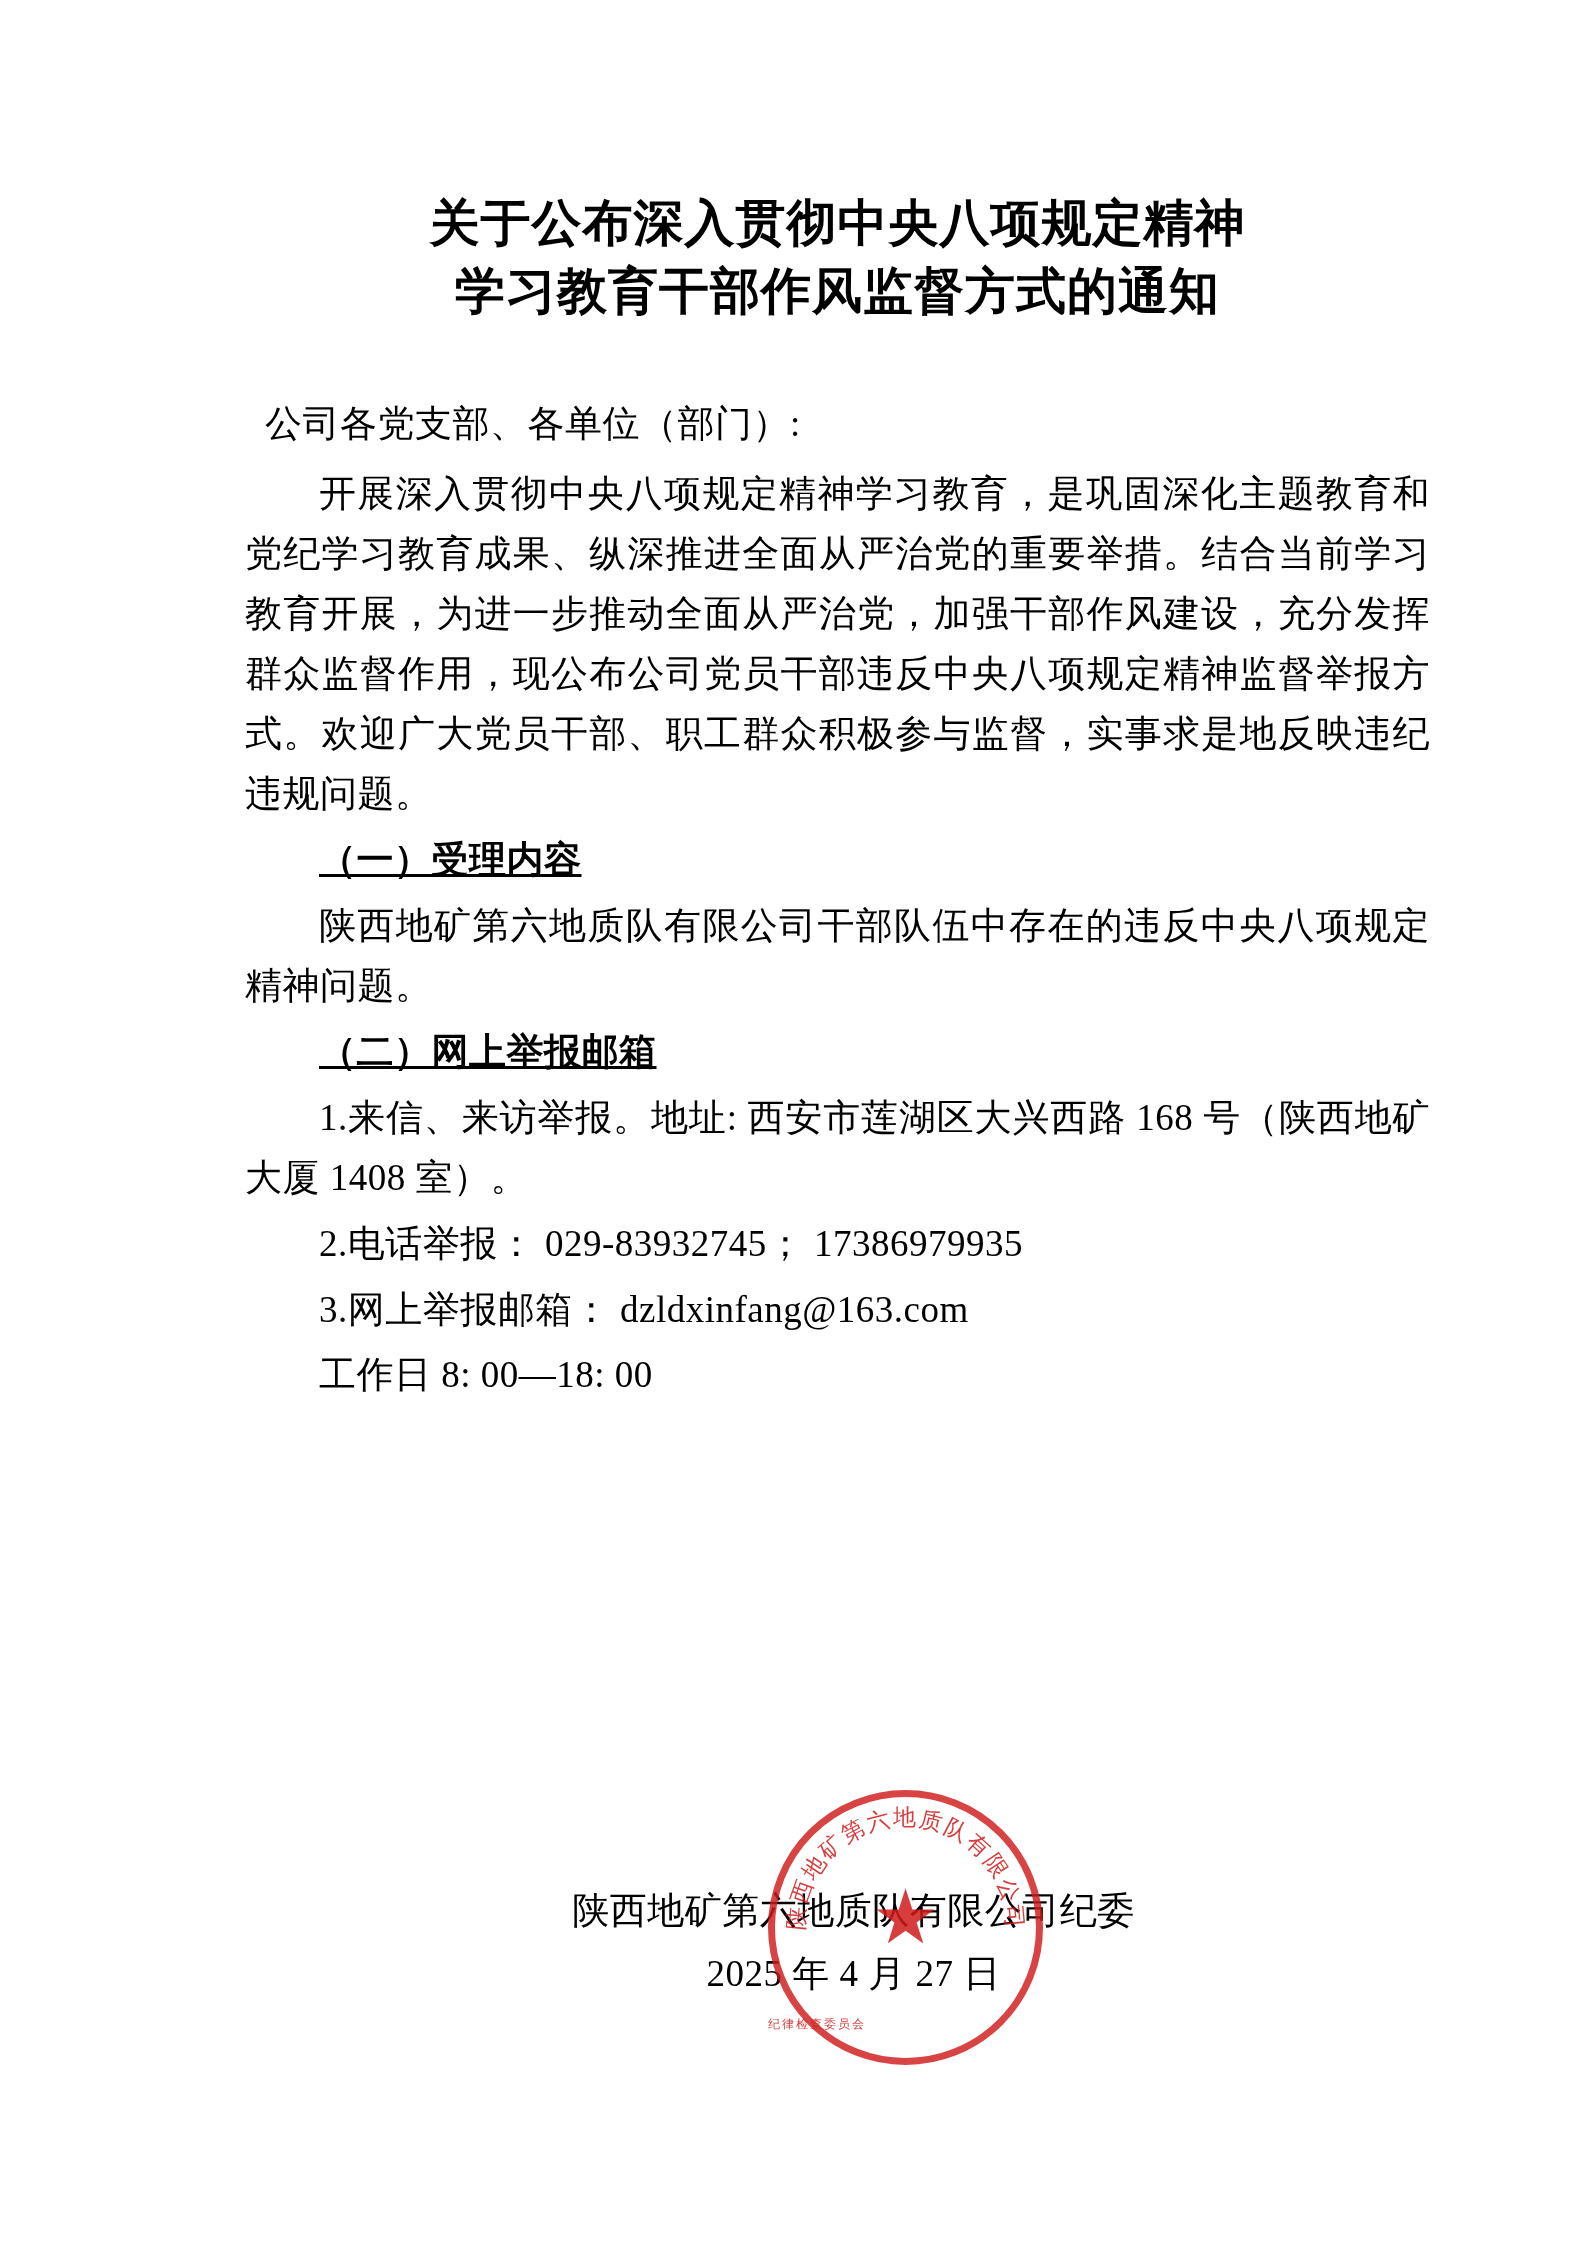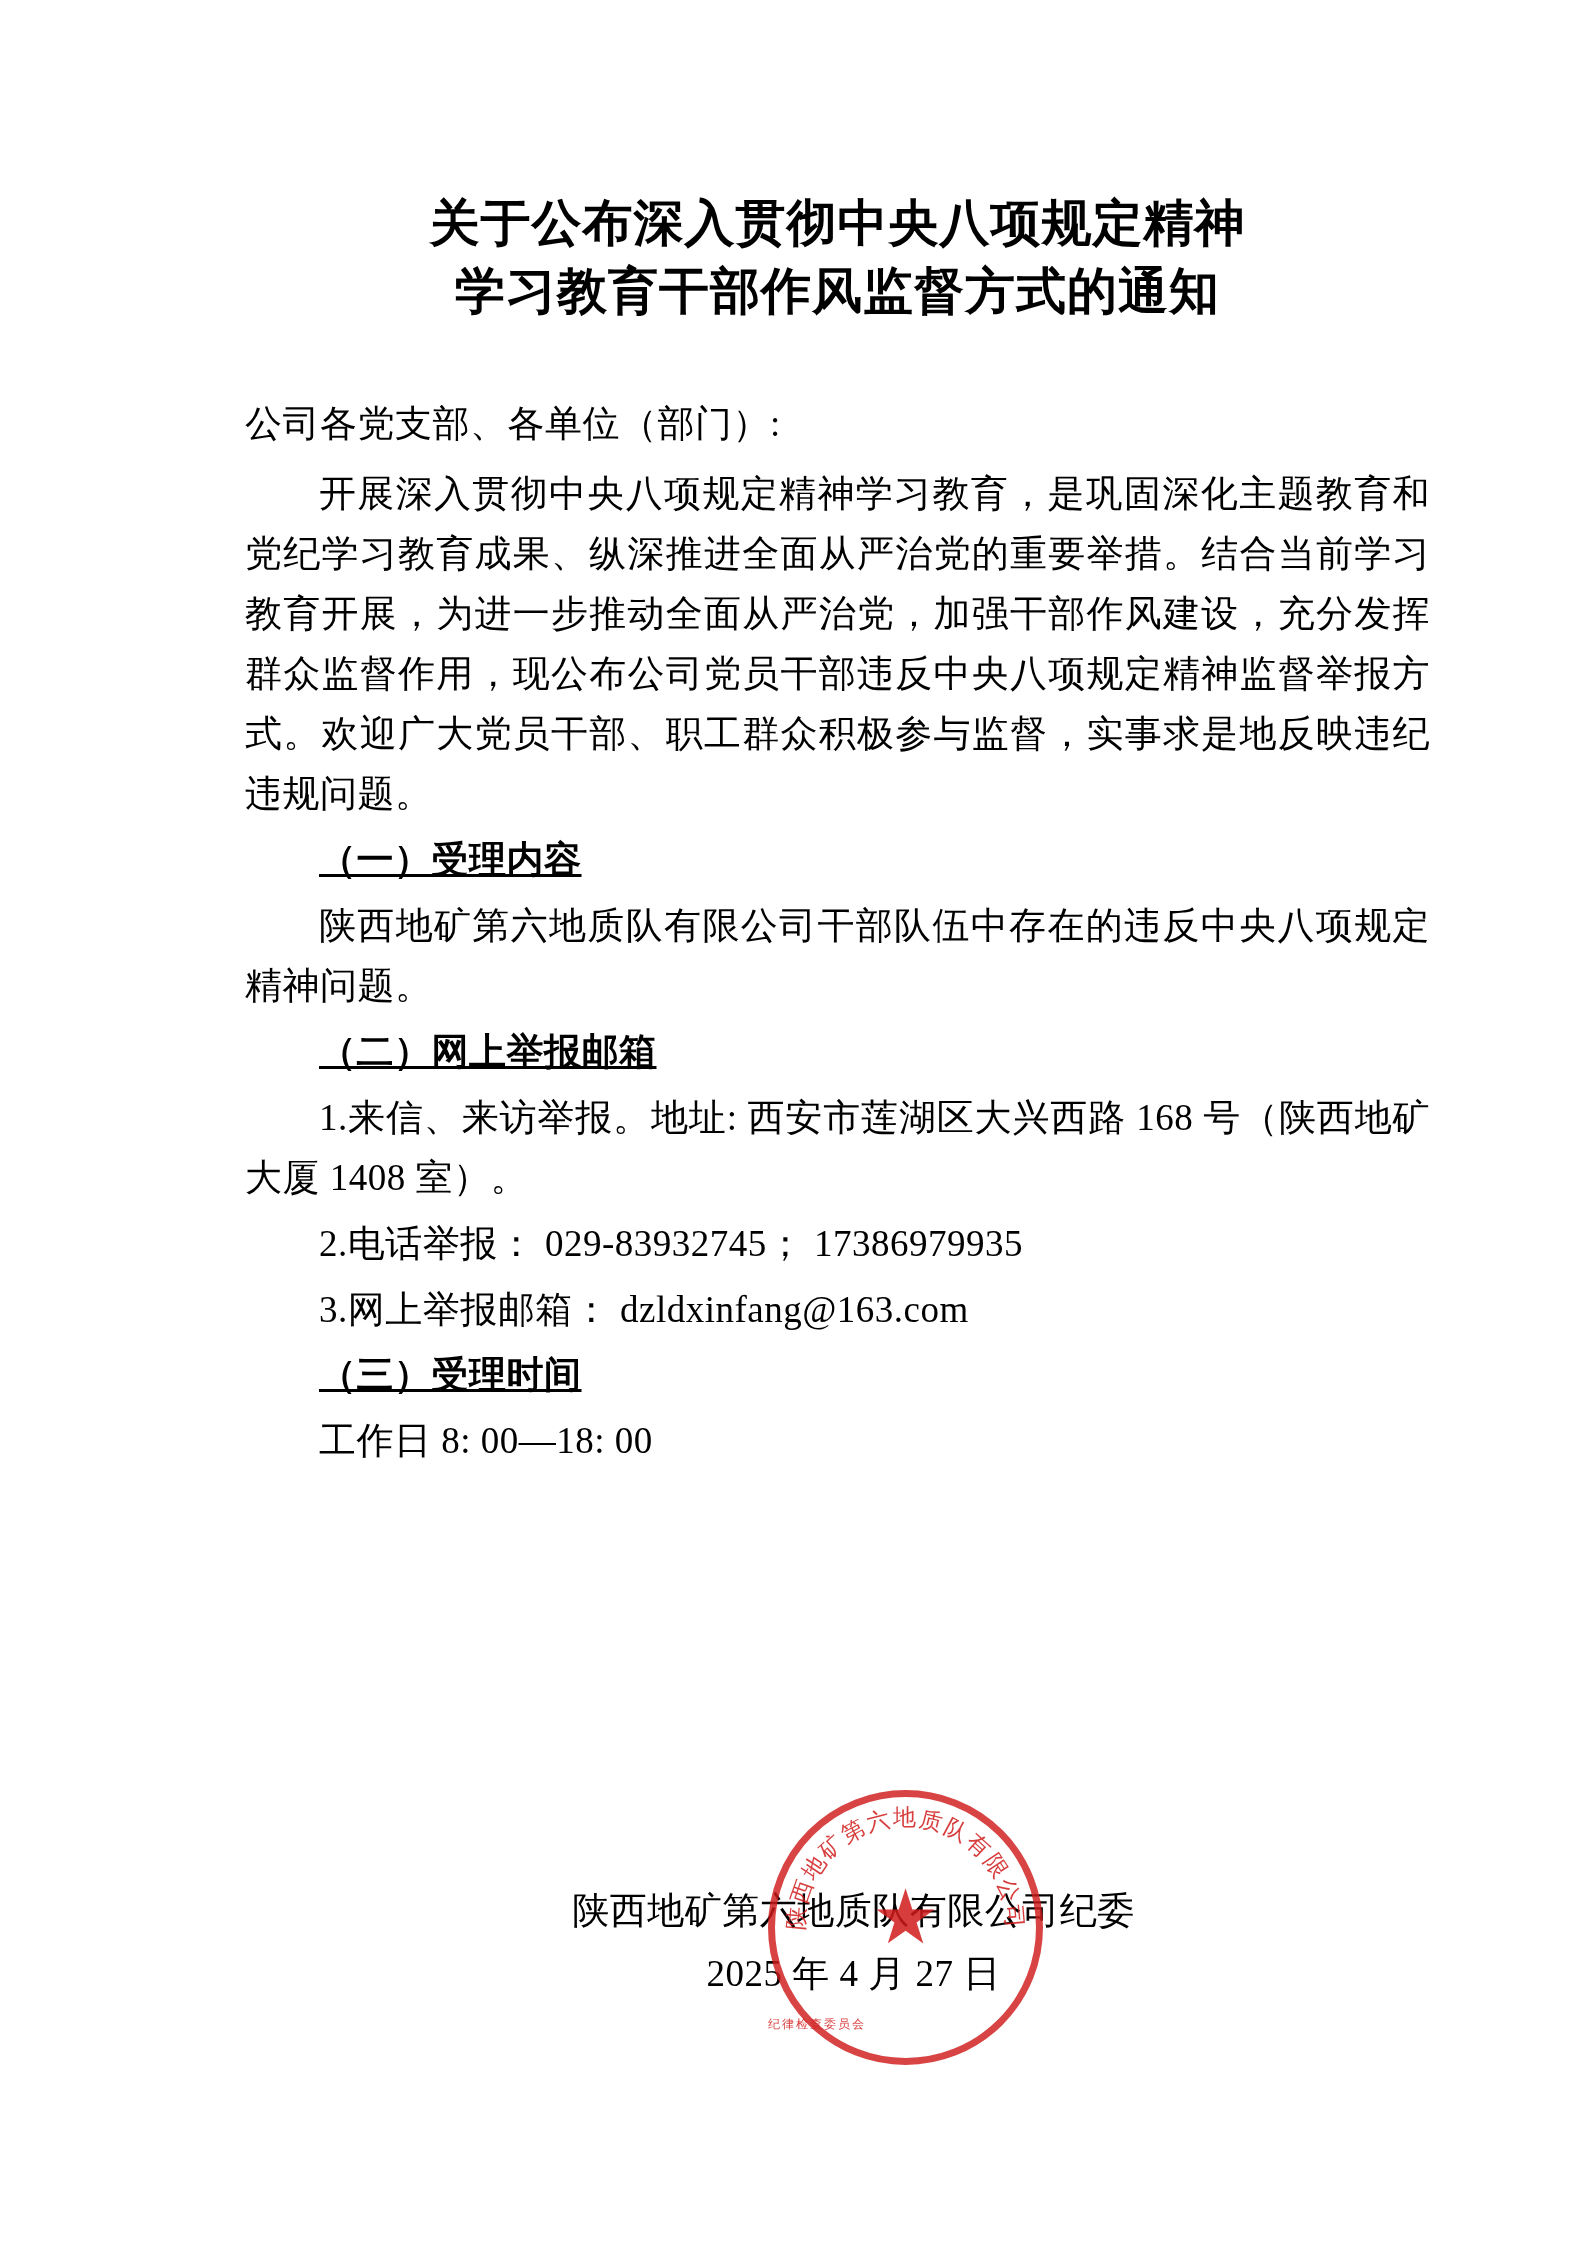--- a/index.html
+++ b/index.html
@@ -36,20 +36,21 @@
     font-family: "Liberation Serif", "DejaVu Serif", serif;
   }
   .doc-title .line {
     display: block;
   }
   .salutation {
     font-size: 37px;
     line-height: 1.55;
     margin-bottom: 12px;
     letter-spacing: 0.5px;
+    margin-left: 20px;
   }
   .para {
     font-size: 37px;
     line-height: 1.62;
     text-indent: 2em;
     margin: 0 0 6px 0;
     text-align: justify;
     letter-spacing: 0.5px;
   }
   .para.bold {
@@ -138,21 +139,20 @@
     <p class="para">开展深入贯彻中央八项规定精神学习教育，是巩固深化主题教育和党纪学习教育成果、纵深推进全面从严治党的重要举措。结合当前学习教育开展，为进一步推动全面从严治党，加强干部作风建设，充分发挥群众监督作用，现公布公司党员干部违反中央八项规定精神监督举报方式。欢迎广大党员干部、职工群众积极参与监督，实事求是地反映违纪违规问题。</p>
 
     <p class="para bold item">（一）受理内容</p>
     <p class="para">陕西地矿第六地质队有限公司干部队伍中存在的违反中央八项规定精神问题。</p>
 
     <p class="para bold item">（二）网上举报邮箱</p>
     <p class="para">1.来信、来访举报。地址: 西安市莲湖区大兴西路 168 号（陕西地矿大厦 1408 室）。</p>
     <p class="para">2.电话举报： 029-83932745； 17386979935</p>
     <p class="para">3.网上举报邮箱： dzldxinfang@163.com</p>
 
-    <p class="para bold item">（三）受理时间</p>
     <p class="para">工作日 8: 00—18: 00</p>
 
   </div>
 
   <div class="sign-block">
     <span class="signer">陕西地矿第六地质队有限公司纪委</span>
     <span class="date">2025 年 4 月 27 日</span>
   </div>
 
   <div class="seal">

